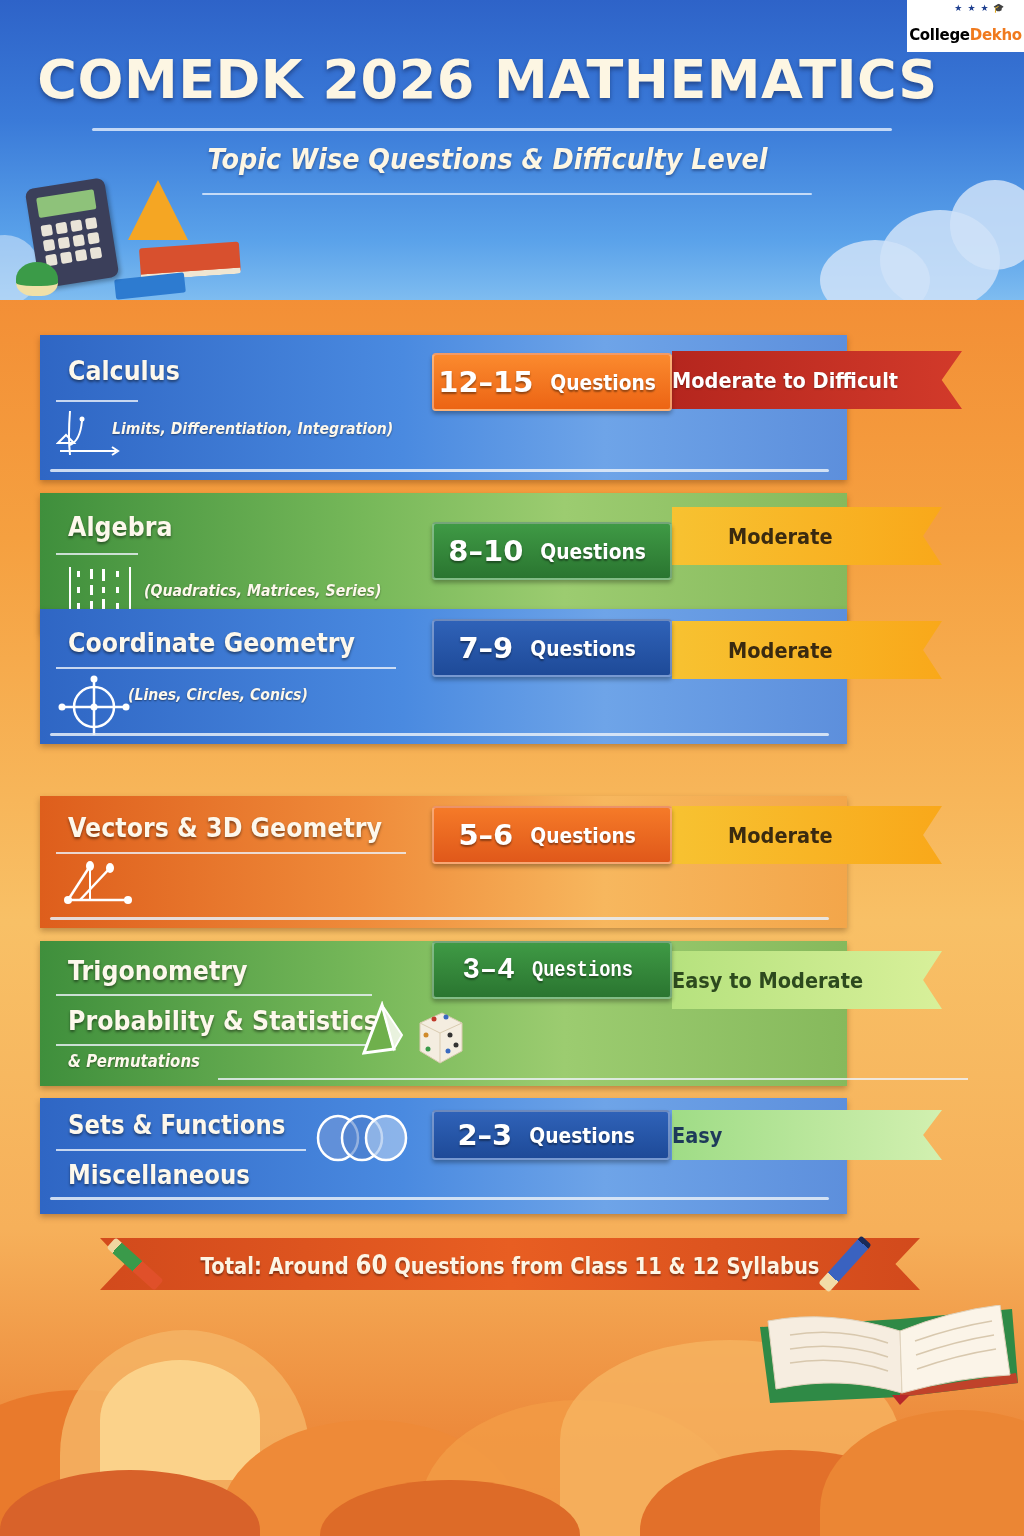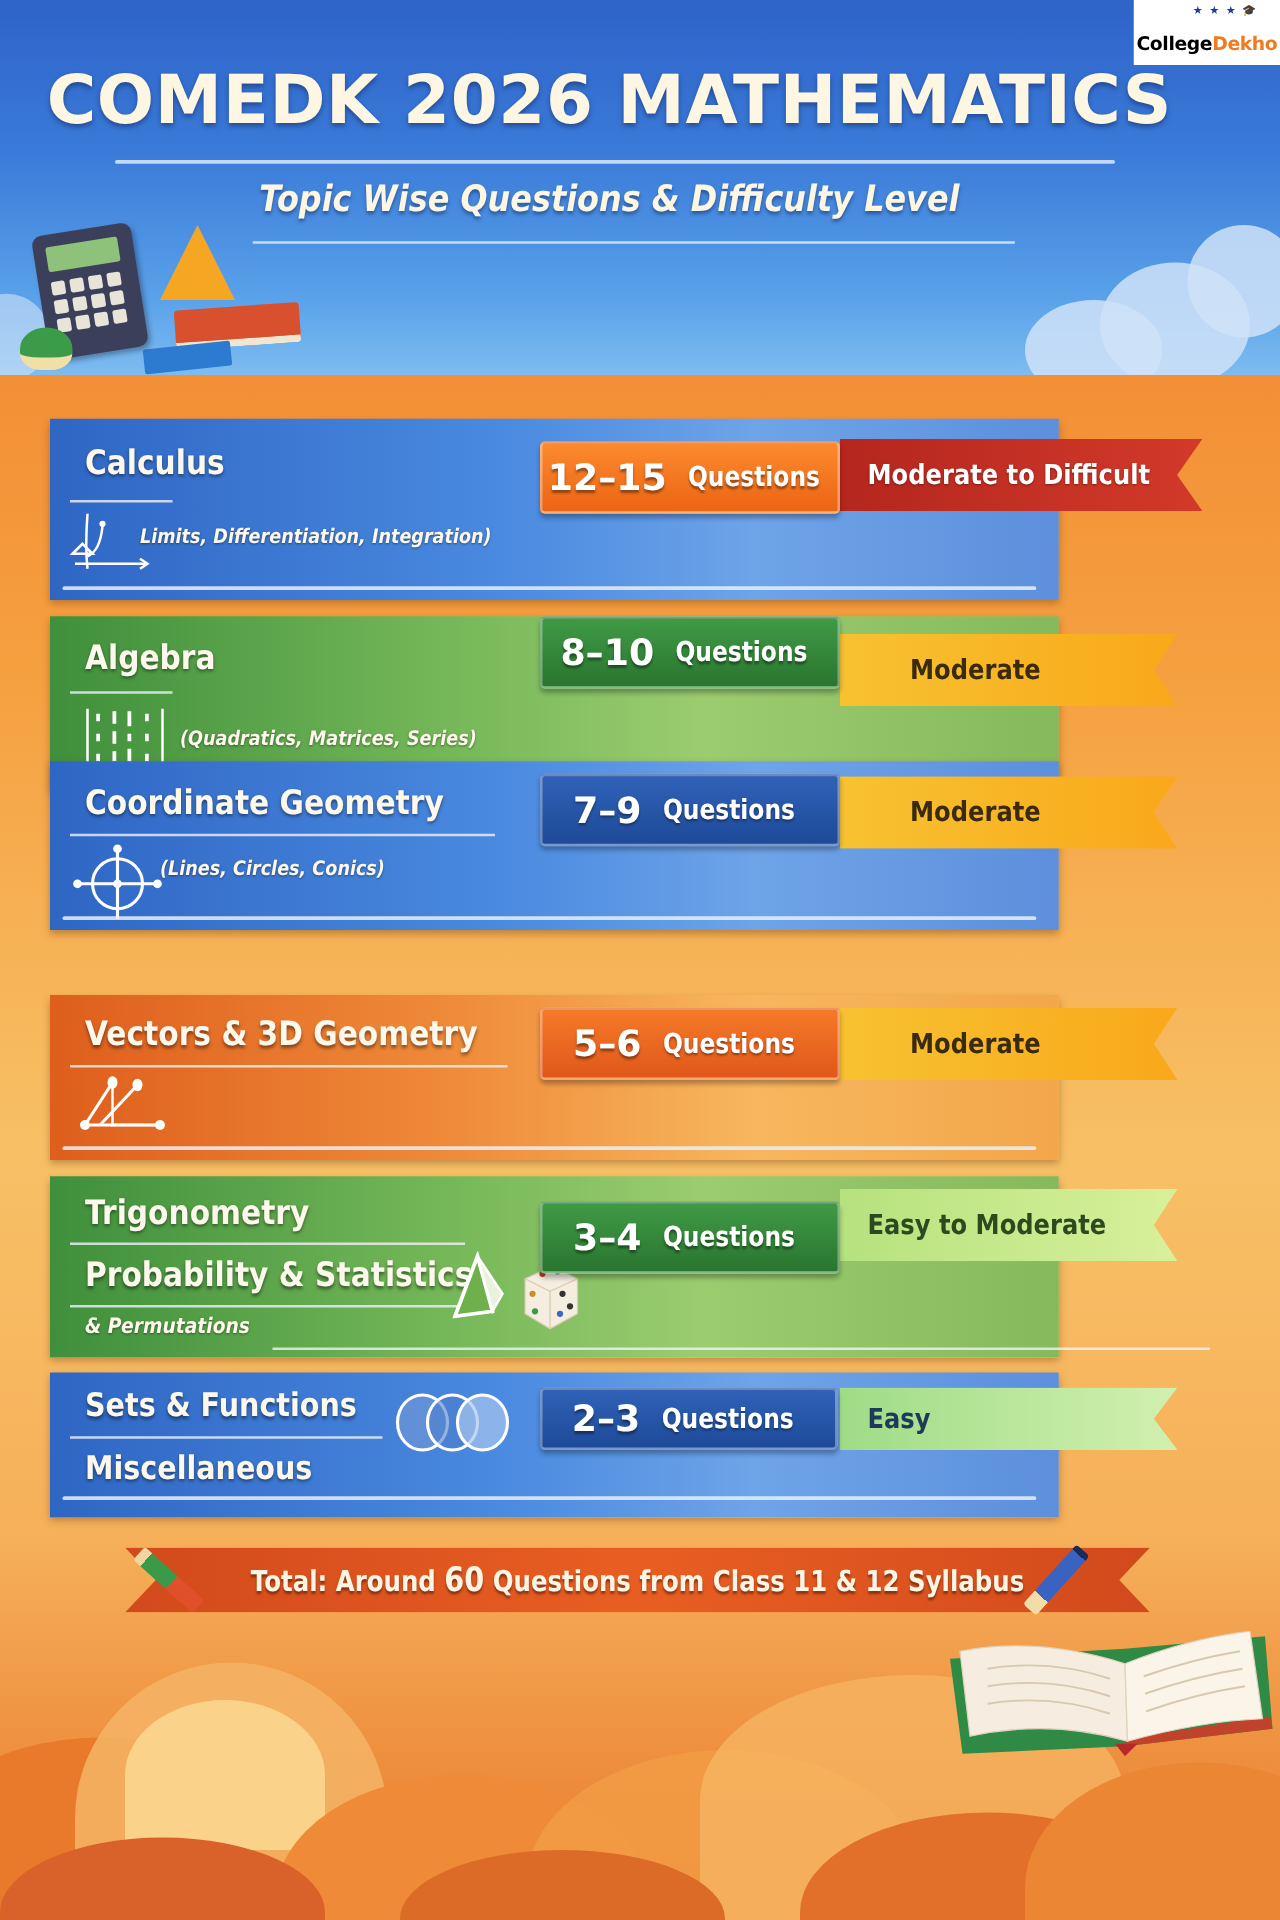--- a/index.html
+++ b/index.html
@@ -75,21 +75,21 @@
     box-shadow: 0 3px 4px rgba(0,0,0,0.3);
   }
   .qbox .num { font-size: 29px; font-weight: bold; }
   .qbox .word { font-size: 22px; font-weight: bold; transform: scaleX(0.85); display: inline-block; }
   .qbox.orange { background: linear-gradient(180deg, #fb8a2e, #ec6414); }
   .qbox.green { background: linear-gradient(180deg, #3f9a45, #2a7530); }
   .qbox.blue { background: linear-gradient(180deg, #2f62b8, #1e4a98); }
   .qbox.deeporange { background: linear-gradient(180deg, #f57a28, #e0581a); }
   .ribbon {
     position: absolute; left: 632px; width: 290px; height: 58px;
-    display: flex; align-items: center; padding-left: 22px;
+    display: flex; align-items: center; 
     font-size: 22px; font-weight: bold;
     clip-path: polygon(0 0, 100% 0, 93% 50%, 100% 100%, 0 100%);
   }
   .ribbon span { display: inline-block; transform-origin: left center; transform: scaleX(0.88); }
   .ribbon.red { background: linear-gradient(90deg, #b5261e, #d23a2a); color: #fff; text-shadow: 0 1px 2px rgba(0,0,0,0.4); }
   .ribbon.yellow { background: linear-gradient(90deg, #f7c231, #f9a81a); color: #3a2a10; padding-left: 56px; }
   .ribbon.lightgreen { background: linear-gradient(90deg, #b6e27e, #d8f09a); color: #2d4a1e; }
   .ribbon.paleGreen { background: linear-gradient(90deg, #9fdc86, #d2f0b0); color: #1e3a5a; }
 
   .icon-svg { position: absolute; }
@@ -189,21 +189,21 @@
         <rect x="22" y="36" width="3" height="8"></rect>
       <rect x="34" y="4" width="3" height="12"></rect>
         <rect x="34" y="22" width="3" height="6"></rect>
         <rect x="34" y="34" width="3" height="10"></rect>
       <rect x="48" y="6" width="3" height="6"></rect>
         <rect x="48" y="22" width="3" height="6"></rect>
         <rect x="48" y="38" width="3" height="6"></rect>
     </g>
   </svg>
   <div class="sub" style="left:104px;top:88px;">(Quadratics, Matrices, Series)</div>
-  <div class="qbox green" style="top:0;">
+  <div class="qbox green" style="top:29px;">
     <span class="num">8–10</span>
     <span class="word">Questions</span>
   </div>
   <div class="ribbon yellow" style="top:14px;width:270px;">
     <span>Moderate</span>
   </div>
   <div class="rule"></div>
 </div>
 
 <div class="row blue" style="top:609px;height:135px;">
@@ -266,21 +266,21 @@
     <path d="M58 22 L78 32 L100 22" stroke="#d9cbb0" stroke-width="1" fill="none"></path>
     <path d="M78 32 L78 62" stroke="#d9cbb0" stroke-width="1"></path>
     <circle cx="72" cy="18" r="2.5" fill="#c03a2a"></circle>
       <circle cx="84" cy="16" r="2.5" fill="#3a6ac0"></circle>
     <circle cx="64" cy="34" r="2.5" fill="#d08a2a"></circle>
       <circle cx="66" cy="48" r="2.5" fill="#3a9a4a"></circle>
     <circle cx="88" cy="34" r="2.5" fill="#333"></circle>
       <circle cx="94" cy="44" r="2.5" fill="#333"></circle>
       <circle cx="86" cy="50" r="2.5" fill="#3a6ac0"></circle>
   </svg>
-  <div class="qbox green" style="top:20px;">
+  <div class="qbox green" style="top:0;font-family:Liberation Mono, monospace;">
     <span class="num">3–4</span>
     <span class="word">Questions</span>
   </div>
   <div class="ribbon lightgreen" style="top:10px;width:270px;">
     <span>Easy to Moderate</span>
   </div>
 </div>
 
 <div class="row blue" style="top:1098px;height:116px;">
   <div class="topic" style="top:12px;font-size:26px;">Sets &amp; Functions</div>

